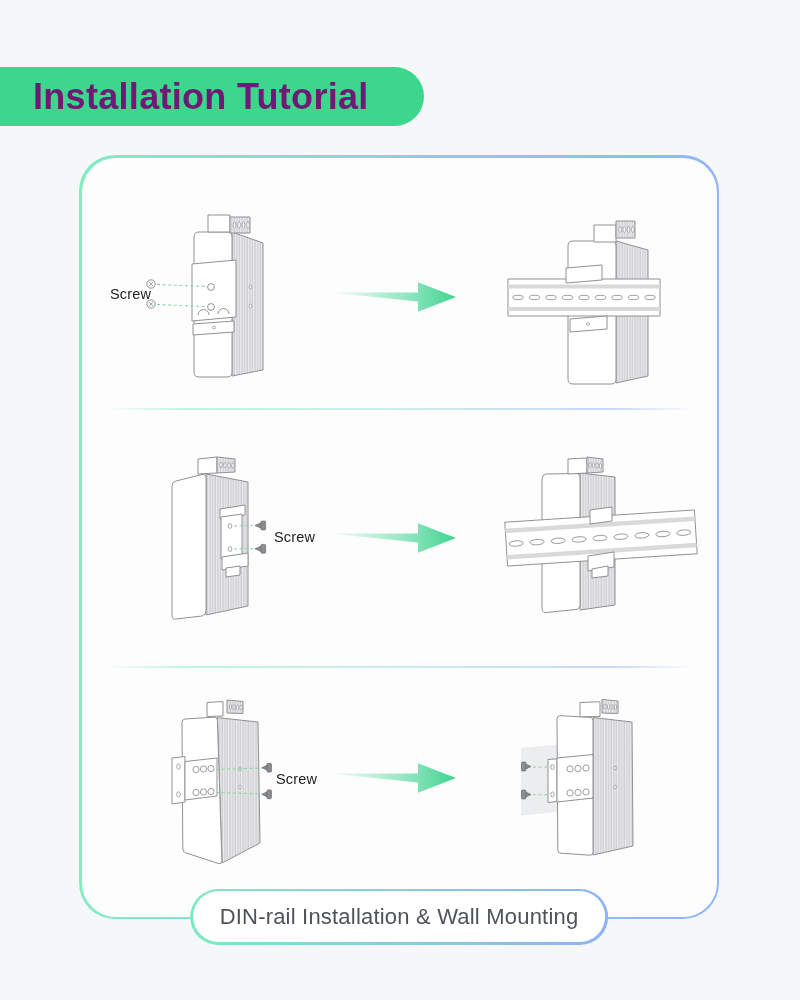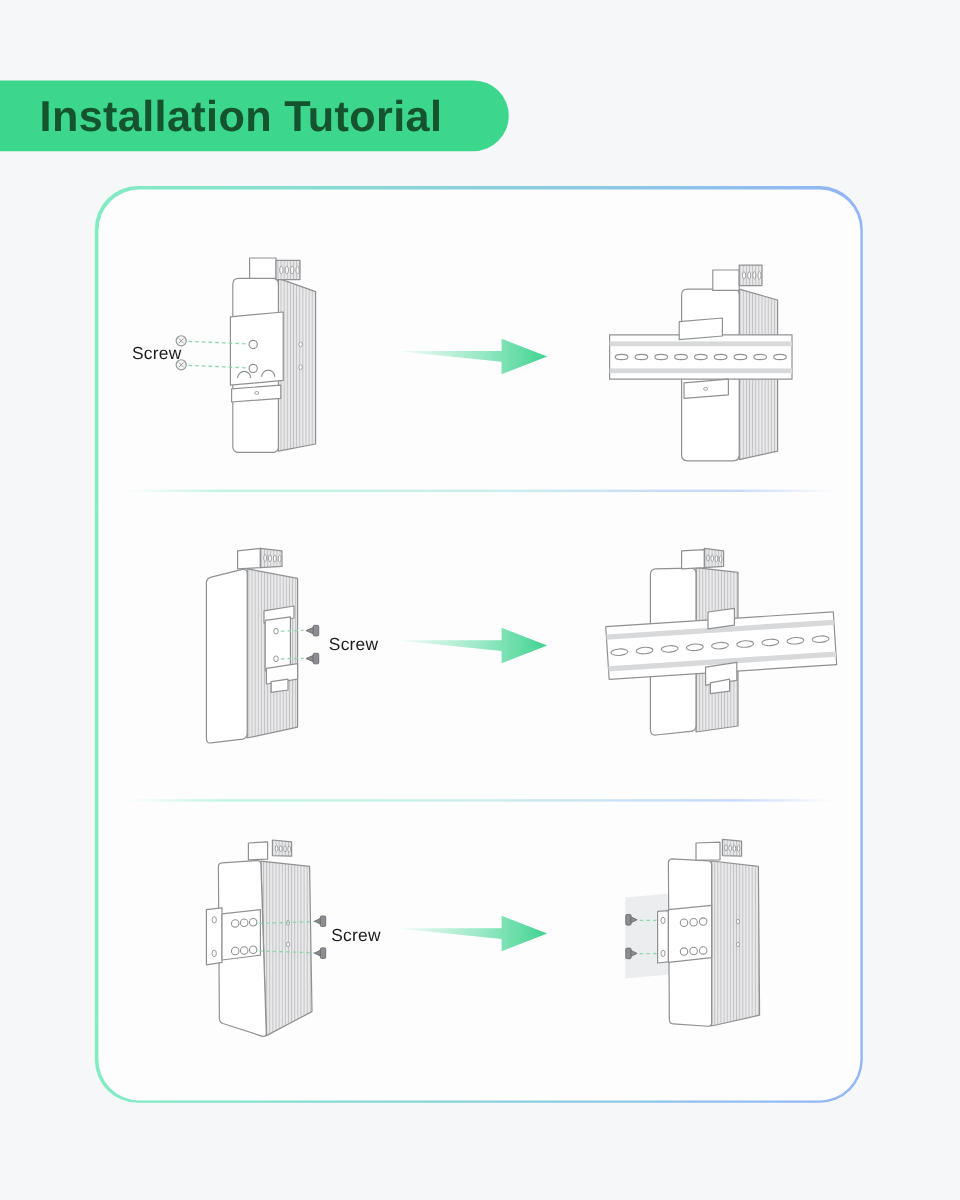--- a/index.html
+++ b/index.html
@@ -12,21 +12,21 @@
   }
   .banner {
     position:absolute; left:0; top:67px;
     width:424px; height:59px;
     background:#3cd68c;
     border-radius:0 30px 30px 0;
     display:flex; align-items:center;
     padding-left:33px;
   }
   .banner-title {
-    font-size:36px; font-weight:700; color:#14532d; letter-spacing:.3px;
+    font-size:36px; font-weight:700; color:#701a75; letter-spacing:.3px;
   }
   .panel {
     position:absolute; left:79px; top:155px;
     width:640px; height:764px;
     border-radius:36px;
     background:linear-gradient(90deg,#82ecc2,#92b5f7);
     padding:2.5px;
   }
   .panel-inner {
     position:relative; width:100%; height:100%;
@@ -382,15 +382,18 @@
           <g fill="#8b8d90" stroke="#6f7174" stroke-width="0.8">
             <rect x="33.5" y="74.1" width="4.4" height="8.8" rx="1"></rect>
             <path d="M37.9 76.1 v4.8 l5 -2.4 Z"></path>
             <rect x="33.5" y="102.1" width="4.4" height="8.8" rx="1"></rect>
             <path d="M37.9 104.1 v4.8 l5 -2.4 Z"></path>
           </g>
         </g>
       </svg>
     </div>
 
+    <div class="pill">
+      <div class="pill-inner">DIN-rail Installation &amp; Wall Mounting</div>
+    </div>
 
   </div>
 </div>
 
 </body></html>

